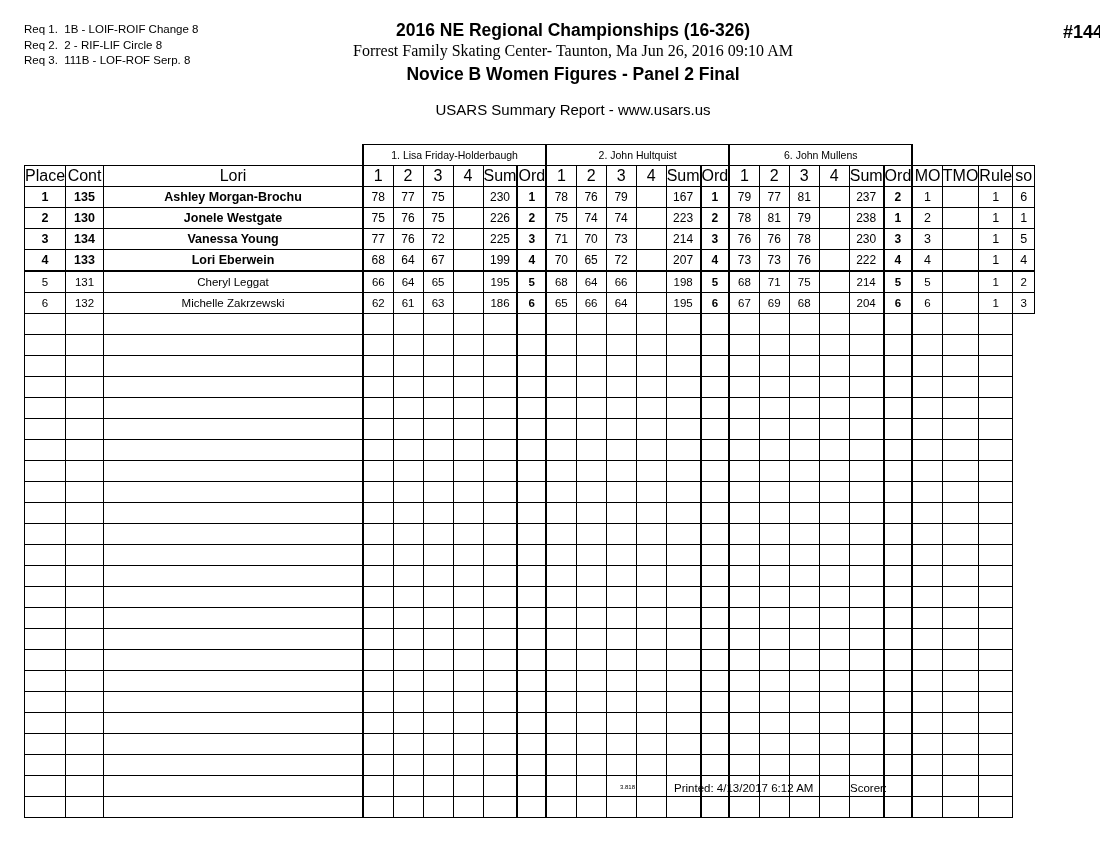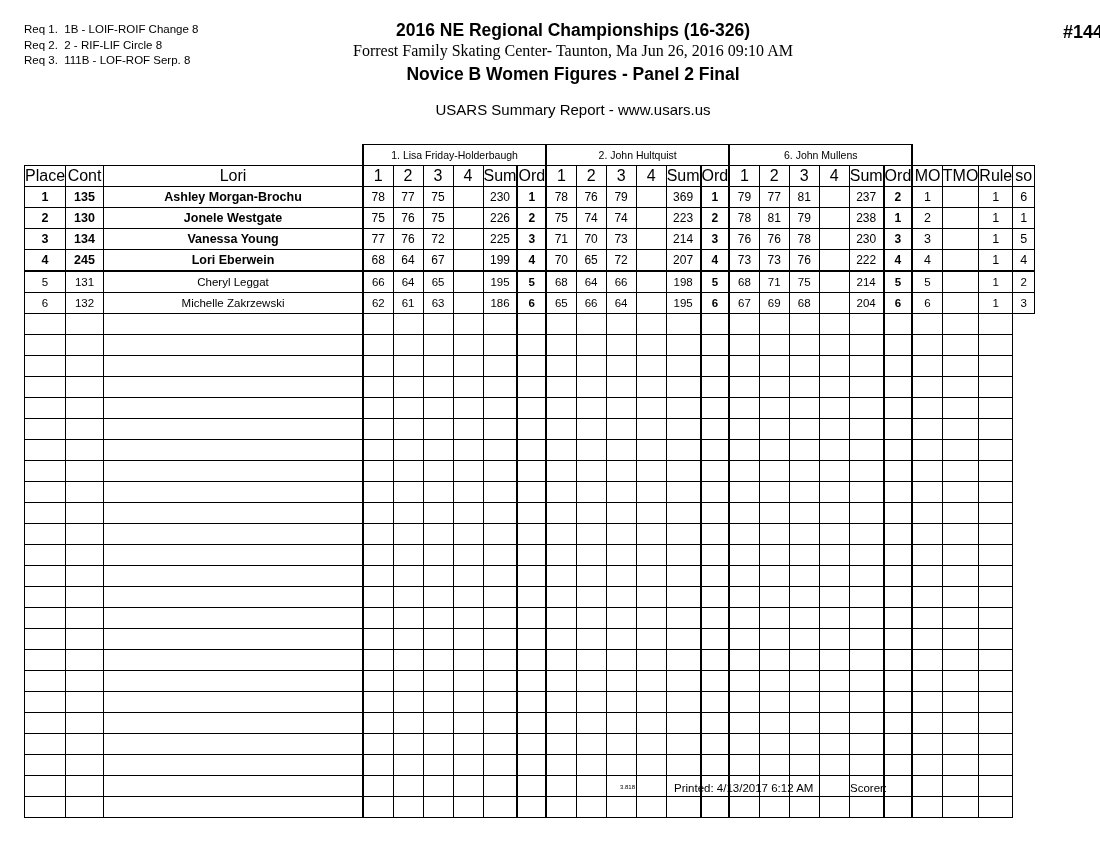--- a/index.html
+++ b/index.html
@@ -259,21 +259,21 @@
             <td class="sc thickL">78</td>
             <td class="sc">77</td>
             <td class="sc">75</td>
             <td class="sc"></td>
             <td class="sum">230</td>
             <td class="ord thickL thickR">1</td>
             <td class="sc thickL">78</td>
             <td class="sc">76</td>
             <td class="sc">79</td>
             <td class="sc"></td>
-            <td class="sum">369</td>
+            <td class="sum">167</td>
             <td class="ord thickL thickR">1</td>
             <td class="sc thickL">79</td>
             <td class="sc">77</td>
             <td class="sc">81</td>
             <td class="sc"></td>
             <td class="sum">237</td>
             <td class="ord thickL thickR">2</td>
             <td class="mo">1</td>
             <td class="tmo"></td>
             <td class="rule">1</td>
@@ -328,21 +328,21 @@
             <td class="sc"></td>
             <td class="sum">230</td>
             <td class="ord thickL thickR">3</td>
             <td class="mo">3</td>
             <td class="tmo"></td>
             <td class="rule">1</td>
             <td class="so">5</td>
           </tr>
           <tr class="bold-row">
             <td class=" thickB">4</td>
-            <td class=" thickB">245</td>
+            <td class=" thickB">133</td>
             <td class="name-cell thickB">Lori Eberwein</td>
             <td class="sc thickL thickB">68</td>
             <td class="sc thickB">64</td>
             <td class="sc thickB">67</td>
             <td class="sc thickB"></td>
             <td class="sum thickB">199</td>
             <td class="ord thickL thickR thickB">4</td>
             <td class="sc thickL thickB">70</td>
             <td class="sc thickB">65</td>
             <td class="sc thickB">72</td>

